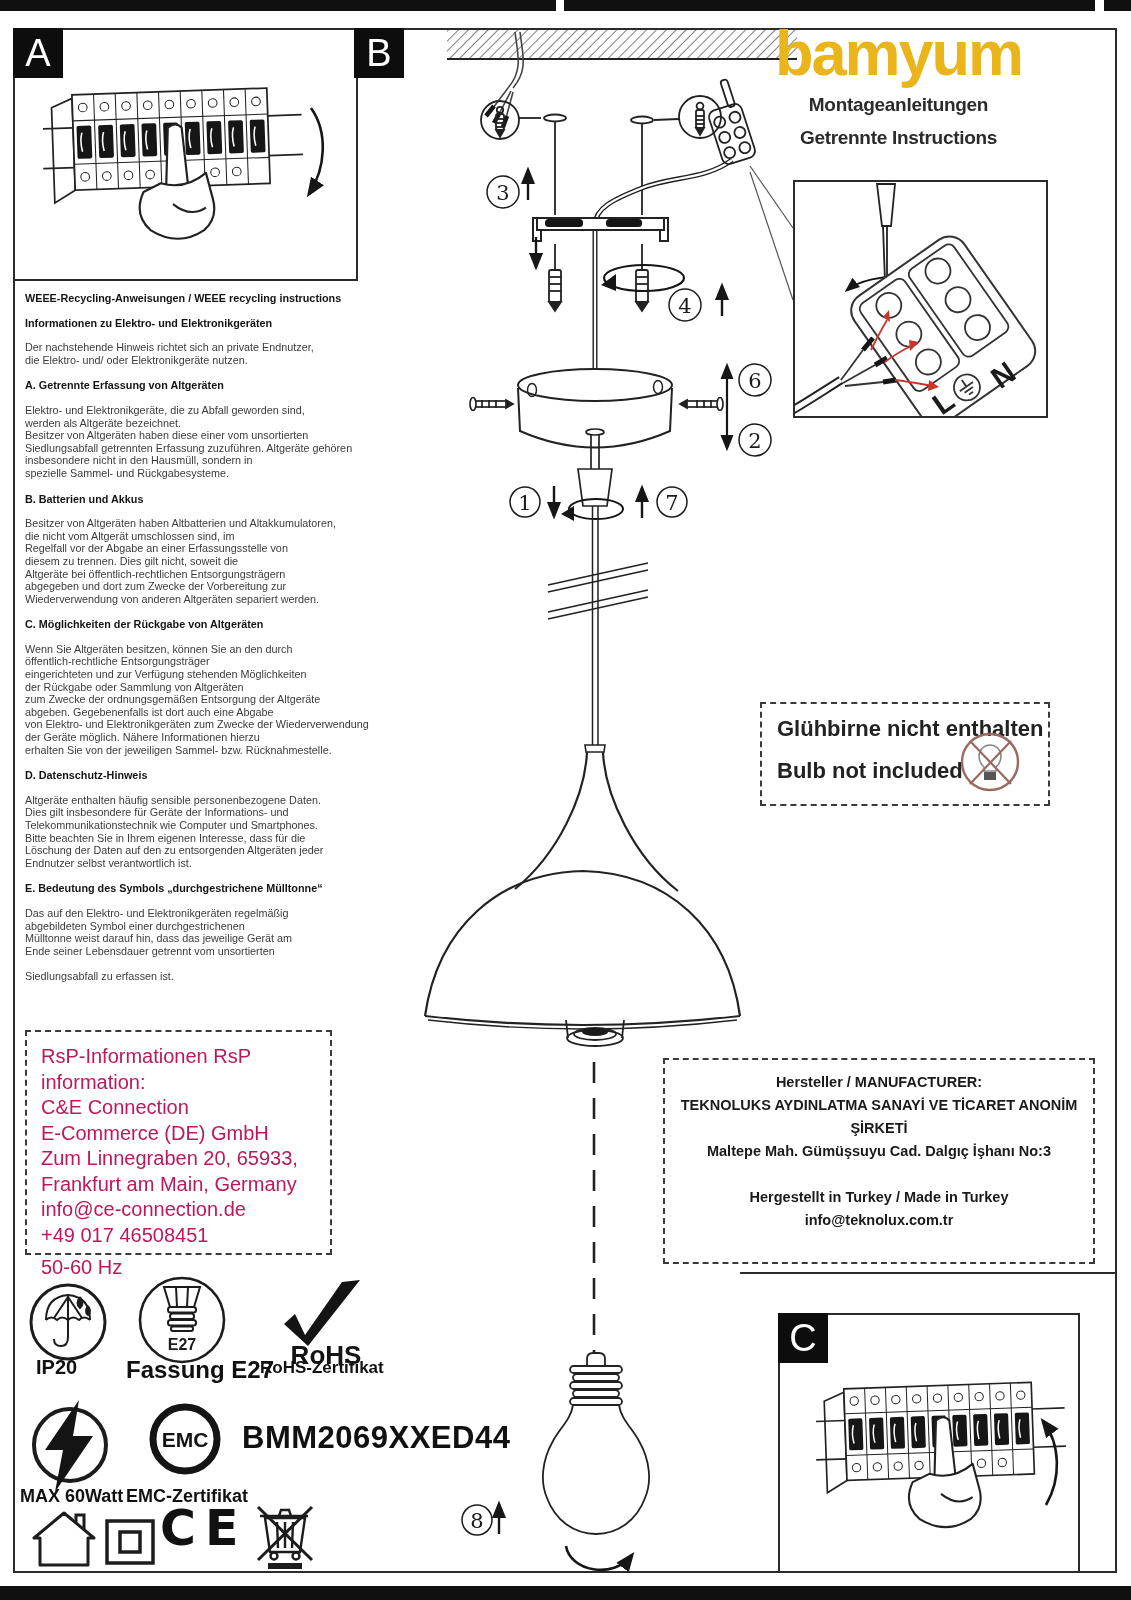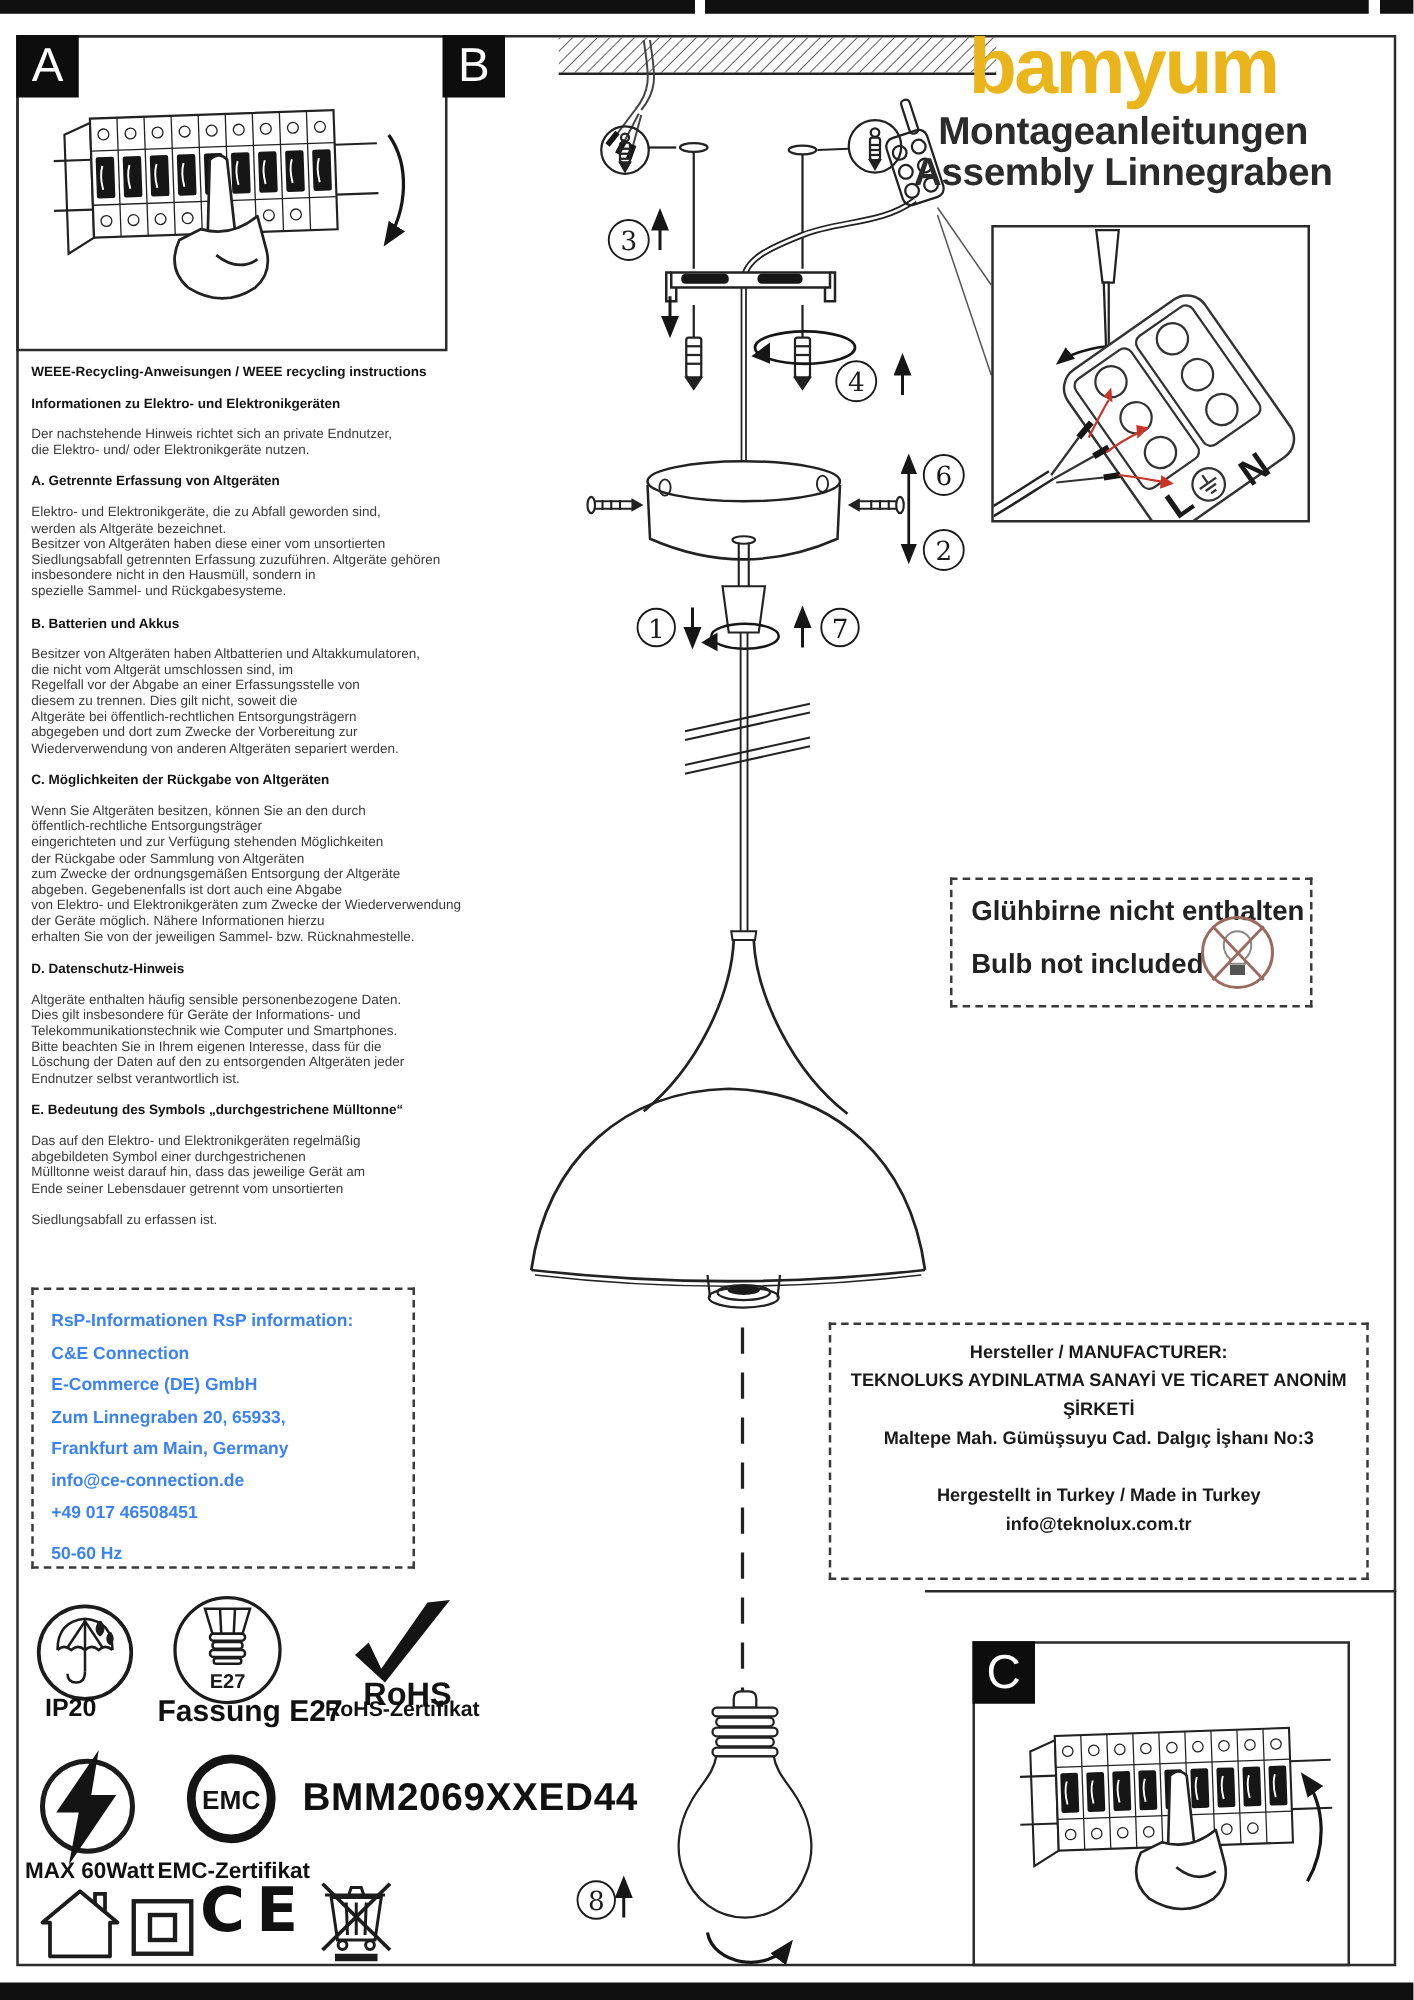--- a/index.html
+++ b/index.html
@@ -10,25 +10,25 @@
   .bottom-bar{position:absolute;background:#101010;left:0;top:1586px;width:1131px;height:14px;}
   .frame{position:absolute;border:2px solid #2b2b2b;background:transparent;}
   .label-sq{position:absolute;width:50px;height:50px;background:#0d0d0d;color:#fff;
             display:flex;align-items:center;justify-content:center;font-size:38px;
             font-family:"Liberation Sans",sans-serif;font-weight:normal;}
   .weee{position:absolute;left:25px;top:292px;width:414px;font-size:10.8px;line-height:12.6px;color:#3b3b3b;}
   .weee .hd{font-weight:bold;color:#141414;margin-bottom:12px;}
   .weee .bd{white-space:pre-line;margin-bottom:13px;}
   .brand{position:absolute;left:700px;top:18px;width:397px;text-align:center;}
   .brand .logo{font-size:63px;line-height:70px;font-weight:bold;letter-spacing:-2px;}
-  .brand .sub{font-size:31px;line-height:33px;font-weight:bold;color:#2b2b2b;letter-spacing:-0.3px;}
+  .brand .sub{font-size:19px;line-height:33px;font-weight:bold;color:#2b2b2b;letter-spacing:-0.3px;}
   .dashed-box{position:absolute;border:2px dashed #3a3a3a;background:#fff;}
   .bulb-note{left:760px;top:702px;width:286px;height:100px;}
   .bulb-note .t{position:absolute;left:15px;font-size:22px;font-weight:bold;color:#222;}
-  .rsp{left:25px;top:1030px;width:303px;height:221px;font-size:14px;line-height:25.5px;color:#3b82f6;padding:0;font-weight:bold;}
+  .rsp{left:25px;top:1030px;width:303px;height:221px;font-size:20px;line-height:25.5px;color:#be185d;padding:0;}
   .rsp .inner{padding:12px 14px;}
   .man{left:663px;top:1058px;width:428px;height:202px;font-size:14.5px;line-height:23px;font-weight:bold;color:#1a1a1a;text-align:center;}
   .man .inner{padding:11px 14px;}
   .hline{position:absolute;background:#2b2b2b;height:2px;}
   .cert-label{position:absolute;font-weight:bold;color:#111;}
   svg{display:block;}
   .stepnum{font-family:"DejaVu Serif",serif;font-size:21px;fill:#1b1b1b;}
 </style>
 </head>
 <body>
@@ -365,21 +365,21 @@
     <path d="M146,1518 C150,1543 193,1552 212,1527" fill="none" stroke="#161616" stroke-width="2.6" marker-end="url(#ah)"></path>
 
     <circle cx="57" cy="1492" r="15" fill="none" stroke="#1b1b1b" stroke-width="1.5"></circle>
     <text class="stepnum" x="57" y="1500" text-anchor="middle">8</text>
     <line x1="79" y1="1506" x2="79" y2="1476" stroke="#161616" stroke-width="2.4" marker-end="url(#ah)"></line>
   </svg>
 
   <div class="brand">
     <div class="logo" style="color:#EAB41B">bamyum</div>
     <div class="sub">Montageanleitungen</div>
-    <div class="sub">Assembly Linnegraben</div>
+    <div class="sub">Getrennte Instructions</div>
   </div>
 
   <div class="frame" style="left:793px;top:180px;width:251px;height:234px">
     <svg width="251" height="234" viewBox="0 0 251 234">
 
       <g stroke="#222" fill="#fff" stroke-width="1.8">
         <path d="M82,2 L100,2 L96,44 L87,44 Z"></path>
         <path d="M88,44 L92,44 L92,100 L90,100 Z"></path>
         <path d="M90,100 L94,112 L88,112 Z" fill="#222"></path>
       </g>

